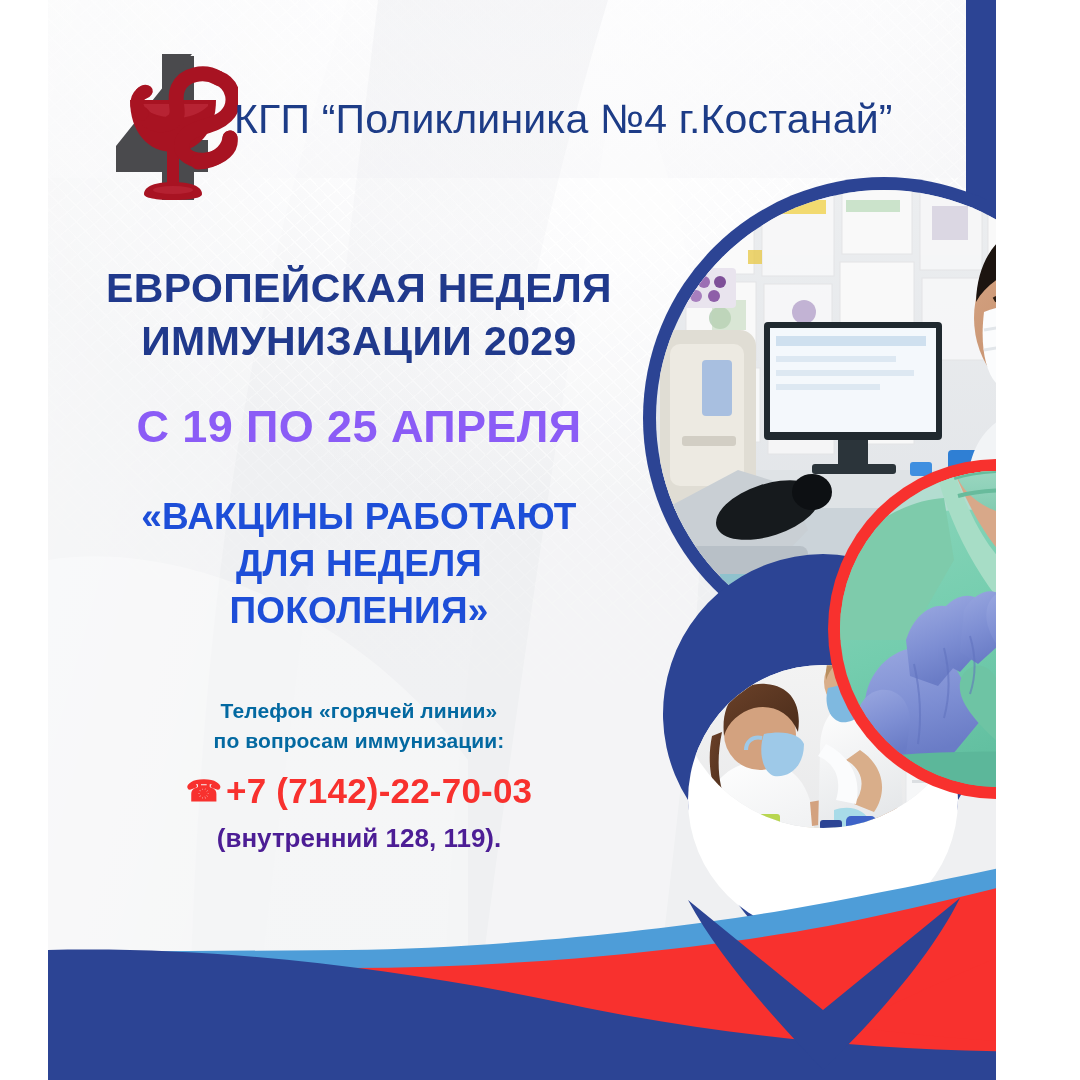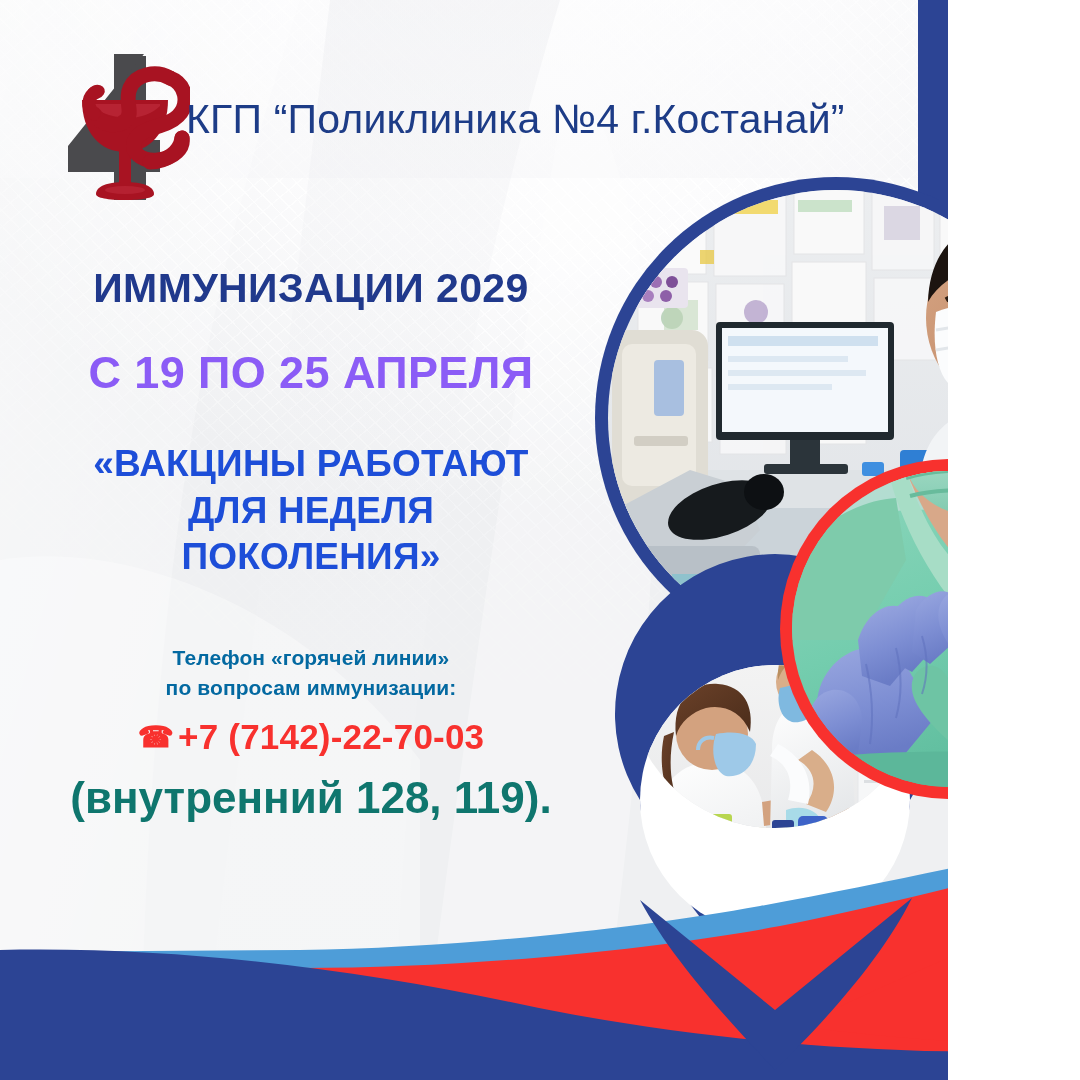--- a/index.html
+++ b/index.html
@@ -7,20 +7,21 @@
     padding: 0;
     background: #ffffff;
   }
   #poster {
     position: relative;
     width: 948px;
     height: 1080px;
     overflow: hidden;
     font-family: "Liberation Sans", sans-serif;
     background: #f3f4f6;
+    margin-left: 48px;
   }
 
   
   .bg-base {
     position: absolute;
     inset: 0;
     background:
       radial-gradient(ellipse 620px 420px at 58% 8%, #ffffff 0%, #fbfbfc 45%, #eff0f2 100%),
       linear-gradient(160deg, #f7f7f9 0%, #ededf0 60%, #e9eaee 100%);
   }
@@ -115,23 +116,23 @@
     line-height: 1.38;
     letter-spacing: 0.2px;
   }
   .phone-ico {
     font-size: 29px;
     vertical-align: 2px;
     margin-right: 4px;
   }
   .ext-line {
     margin-top: 6px;
-    font-size: 44px;
+    font-size: 26px;
     font-weight: 700;
-    color: #0f766e;
+    color: #4c1d95;
     line-height: 1.38;
   }
 </style>
 </head>
 <body>
 
 <div id="poster">
 
   <div class="bg-base"></div>
   <div class="bg-mesh"></div>
@@ -476,20 +477,21 @@
         <ellipse cx="52" cy="44" rx="9" ry="7" transform="rotate(-20 52 44)" fill="#a81322"></ellipse>
       </g>
     </svg>
   </div>
 
   <div class="org-title">КГП “Поликлиника №4 г.Костанай”</div>
 
   <div class="copy">
 
     <div class="headline">
+      <div>ЕВРОПЕЙСКАЯ НЕДЕЛЯ</div>
       <div>ИММУНИЗАЦИИ 2029</div>
     </div>
 
     <div class="dates">С 19 ПО 25 АПРЕЛЯ</div>
 
     <div class="slogan">
       <div>«ВАКЦИНЫ РАБОТАЮТ</div>
       <div>ДЛЯ НЕДЕЛЯ</div>
       <div>ПОКОЛЕНИЯ»</div>
     </div>

